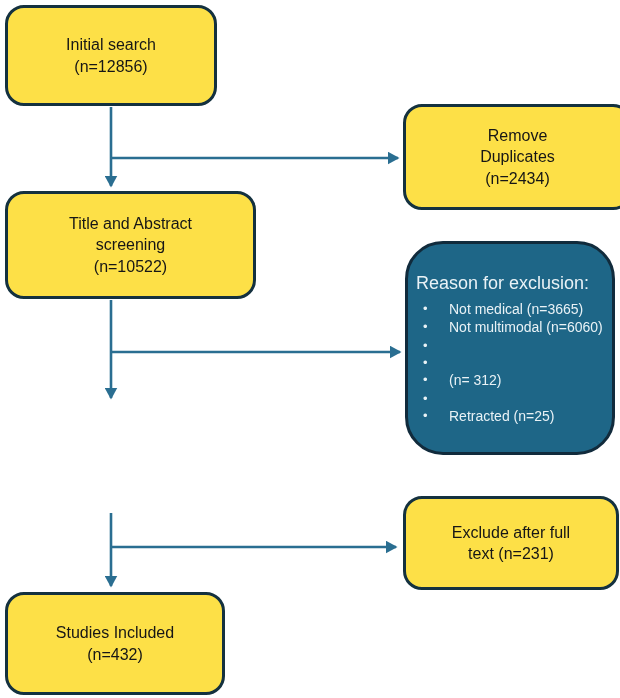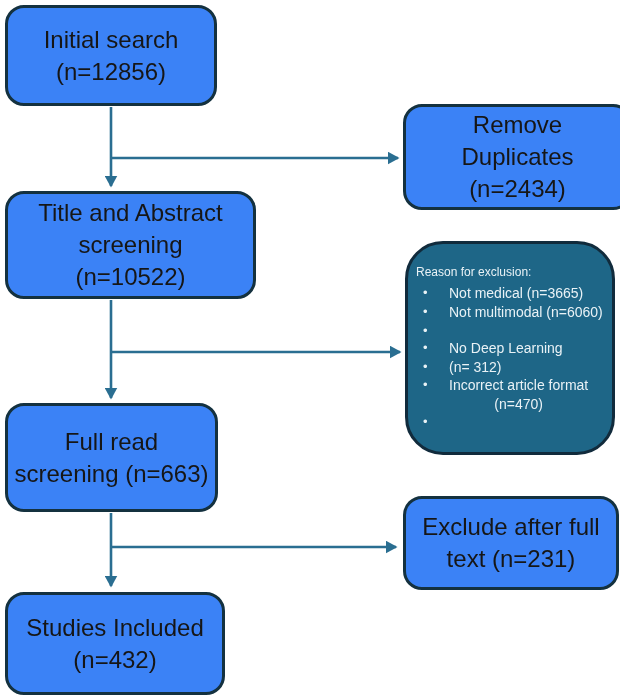--- a/index.html
+++ b/index.html
@@ -15,36 +15,36 @@
   body{background:#fff;font-family:"Liberation Sans", sans-serif;}
   .stage{
     position:relative;width:620px;height:698px;background:var(--bg);overflow:hidden;
   }
   .connectors{position:absolute;left:0;top:0;width:620px;height:698px;}
   .connector{stroke:var(--arrow);stroke-width:2.6;fill:none;}
   .arrowhead{fill:var(--arrow);}
   .box{
     position:absolute;display:flex;align-items:center;justify-content:center;
     box-sizing:border-box;text-align:center;
-    border:3px solid var(--box-border);border-radius:19px;background:#3b82f6;
-    color:var(--box-text);font-size:24px;line-height:1.32;white-space:pre-line;
+    border:3px solid var(--box-border);border-radius:19px;background:#fde047;
+    color:var(--box-text);font-size:16px;line-height:1.32;white-space:pre-line;
   }
   .box-initial   {left:5px;  top:5px;   width:212px;height:101px;}
   .box-remove    {left:403px;top:104px; width:229px;height:106px;}
   .box-title-abs {left:5px;  top:191px; width:251px;height:108px;}
   .box-full-read {left:5px;  top:403px; width:213px;height:109px;}
   .box-exclude   {left:403px;top:496px; width:216px;height:94px;}
   .box-included  {left:5px;  top:592px; width:220px;height:103px;}
   .exclusion{
     position:absolute;left:405px;top:241px;width:210px;height:214px;
     box-sizing:border-box;background:var(--exclusion-fill);
     border:3px solid var(--exclusion-border);border-radius:38px;
     color:var(--exclusion-text);padding:21px 6px 8px 7px;overflow:hidden;
   }
-  .exclusion-title{font-size:12px;line-height:1.2;margin:0 0 5px 1px;}
+  .exclusion-title{font-size:18px;line-height:1.2;margin:8px 0 5px 1px;}
   .bullet-row{display:flex;font-size:14px;line-height:1.33;}
   .bullet{flex:0 0 34px;box-sizing:border-box;padding-left:8px;font-size:13px;}
   .bullet-text{white-space:pre-line;text-align:center;}
 </style>
 </head>
 <body>
 
 <div class="stage">
 
   <svg class="connectors" viewBox="0 0 620 698" xmlns="http://www.w3.org/2000/svg">
@@ -80,38 +80,34 @@
     </div>
     <div class="bullet-row">
       <span class="bullet">•</span>
       <span class="bullet-text">Not multimodal (n=6060)</span>
     </div>
     <div class="bullet-row">
       <span class="bullet">•</span>
     </div>
     <div class="bullet-row">
       <span class="bullet">•</span>
-      <span class="bullet-text">No Deep Learning</span>
     </div>
     <div class="bullet-row">
       <span class="bullet">•</span>
       <span class="bullet-text"> (n= 312)</span>
     </div>
     <div class="bullet-row">
       <span class="bullet">•</span>
-      <span class="bullet-text">Incorrect article format
-(n=470)</span>
     </div>
     <div class="bullet-row">
       <span class="bullet">•</span>
+      <span class="bullet-text">Retracted (n=25)</span>
     </div>
   </div>
 
-  <div class="box box-full-read">Full read
-screening (n=663)</div>
 
   <div class="box box-exclude">Exclude after full
 text (n=231)</div>
 
   <div class="box box-included">Studies Included
 (n=432)</div>
 
 </div>
 
 </body></html>

